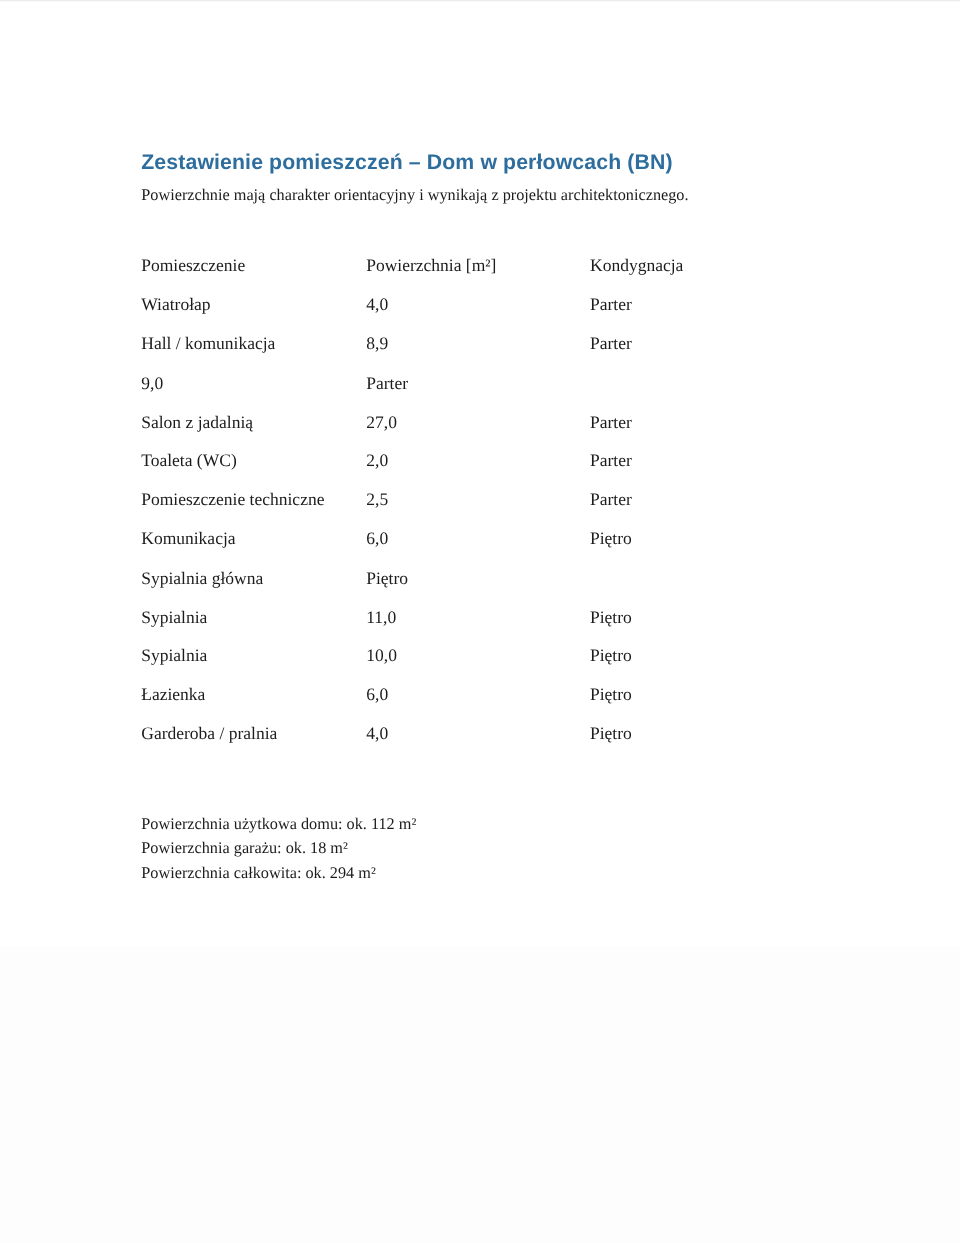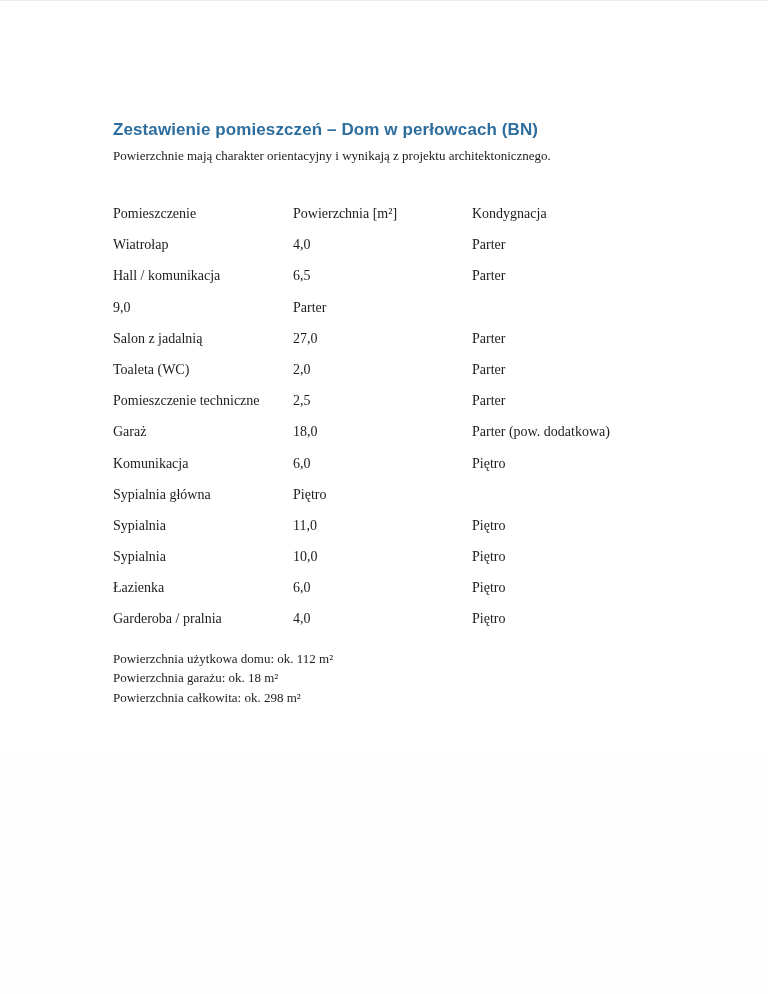--- a/index.html
+++ b/index.html
@@ -89,21 +89,21 @@
     </div>
     <div>
   <div class="row">
     <div class="cell">Wiatrołap</div>
     <div class="cell">4,0</div>
     <div class="cell">Parter</div>
   </div>
 
   <div class="row">
     <div class="cell">Hall / komunikacja</div>
-    <div class="cell">6,5</div>
+    <div class="cell">8,9</div>
     <div class="cell">Parter</div>
   </div>
 
   <div class="row">
     <div class="cell">9,0</div>
     <div class="cell">Parter</div>
   </div>
 
   <div class="row">
     <div class="cell">Salon z jadalnią</div>
@@ -116,25 +116,20 @@
     <div class="cell">2,0</div>
     <div class="cell">Parter</div>
   </div>
 
   <div class="row">
     <div class="cell">Pomieszczenie techniczne</div>
     <div class="cell">2,5</div>
     <div class="cell">Parter</div>
   </div>
 
-  <div class="row">
-    <div class="cell">Garaż</div>
-    <div class="cell">18,0</div>
-    <div class="cell">Parter (pow. dodatkowa)</div>
-  </div>
 
   <div class="row">
     <div class="cell">Komunikacja</div>
     <div class="cell">6,0</div>
     <div class="cell">Piętro</div>
   </div>
 
   <div class="row">
     <div class="cell">Sypialnia główna</div>
     <div class="cell">Piętro</div>
@@ -162,16 +157,16 @@
     <div class="cell">Garderoba / pralnia</div>
     <div class="cell">4,0</div>
     <div class="cell">Piętro</div>
   </div>
 </div>
   </div>
 
   <div class="summary">
     <p>Powierzchnia użytkowa domu: ok. 112 m²</p>
     <p>Powierzchnia garażu: ok. 18 m²</p>
-    <p>Powierzchnia całkowita: ok. 298 m²</p>
+    <p>Powierzchnia całkowita: ok. 294 m²</p>
   </div>
 
 </div>
 
 </body></html>

